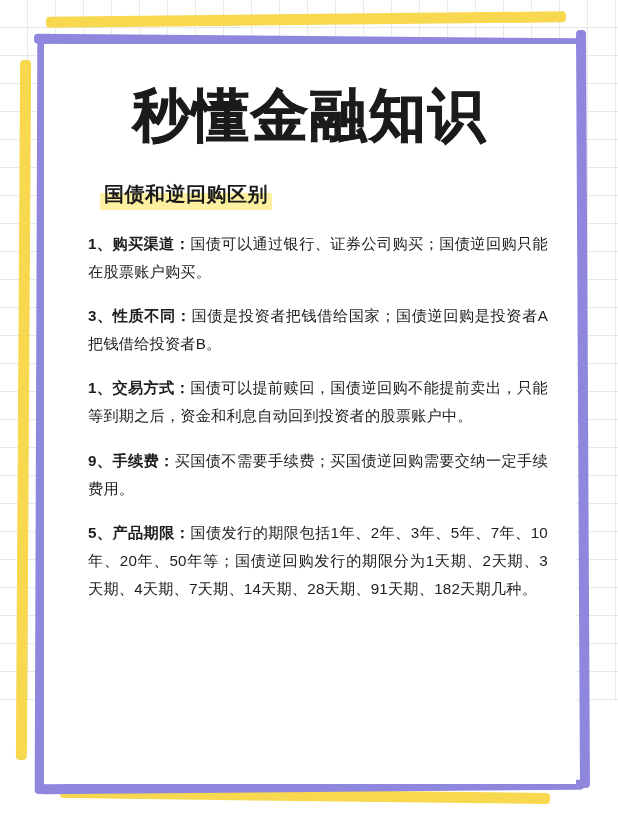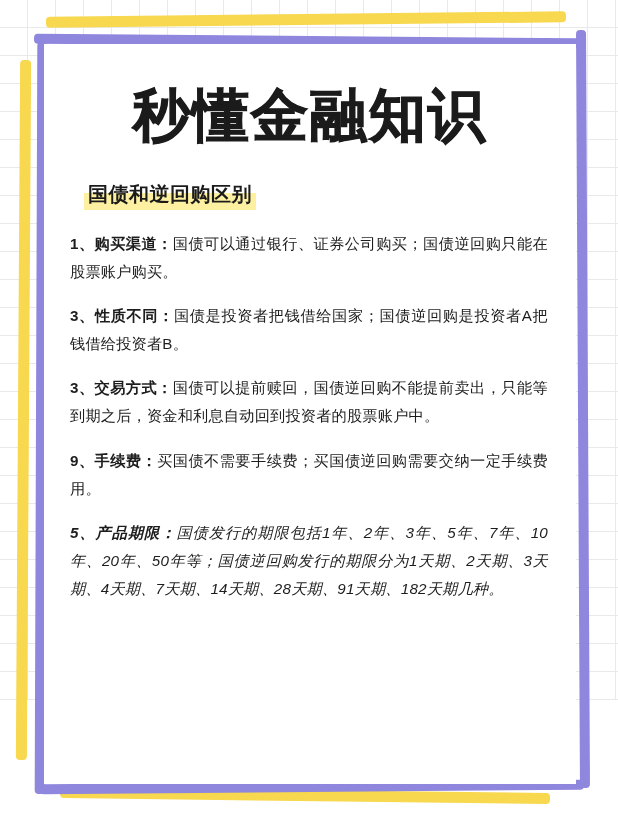--- a/index.html
+++ b/index.html
@@ -90,46 +90,46 @@
     font-size: 57px;
     line-height: 1.05;
     font-weight: 900;
     letter-spacing: 2px;
     color: #1b1b1b;
     -webkit-text-stroke: 1px #1b1b1b;
   }
 
   
   #subtitle-wrap {
-    margin: 34px 0 0 0;
+    margin: 34px 0 0 16px;
     padding-left: 40px;
   }
   #subtitle {
     display: inline-block;
     font-size: 20px;
     font-weight: bold;
     color: #1b1b1b;
     letter-spacing: 0.5px;
     padding: 1px 4px 2px 4px;
     background: linear-gradient(to top, #fdf0a0 58%, transparent 58%);
   }
 
   
   #body {
-    padding: 20px 28px 0 26px;
+    padding: 20px 28px 0 44px;
   }
   .para {
     font-size: 15.2px;
     line-height: 1.85;
     color: #1d1d1d;
     margin: 0 0 16px 0;
     letter-spacing: 0.2px;
     text-align: justify;
   }
-  .para:last-child { margin-bottom: 0; font-style: italic; }
+  .para:last-child { margin-bottom: 0; }
   .para .lead {
     font-weight: bold;
   }
 </style>
 </head>
 <body>
 
 <div id="page">
 
   <div class="stroke yellow-top"></div>
@@ -148,21 +148,21 @@
     <div id="subtitle-wrap">
       <span id="subtitle">国债和逆回购区别</span>
     </div>
 
     <div id="body">
 
       <p class="para"><span class="lead">1、购买渠道：</span><span>国债可以通过银行、证券公司购买；国债逆回购只能在股票账户购买。</span></p>
 
       <p class="para"><span class="lead">3、性质不同：</span><span>国债是投资者把钱借给国家；国债逆回购是投资者A把钱借给投资者B。</span></p>
 
-      <p class="para"><span class="lead">3、交易方式：</span><span>国债可以提前赎回，国债逆回购不能提前卖出，只能等到期之后，资金和利息自动回到投资者的股票账户中。</span></p>
+      <p class="para"><span class="lead">1、交易方式：</span><span>国债可以提前赎回，国债逆回购不能提前卖出，只能等到期之后，资金和利息自动回到投资者的股票账户中。</span></p>
 
       <p class="para"><span class="lead">9、手续费：</span><span>买国债不需要手续费；买国债逆回购需要交纳一定手续费用。</span></p>
 
       <p class="para"><span class="lead">5、产品期限：</span><span>国债发行的期限包括1年、2年、3年、5年、7年、10年、20年、50年等；国债逆回购发行的期限分为1天期、2天期、3天期、4天期、7天期、14天期、28天期、91天期、182天期几种。</span></p>
 
     </div>
   </div>
 </div>
 
 </body></html>

